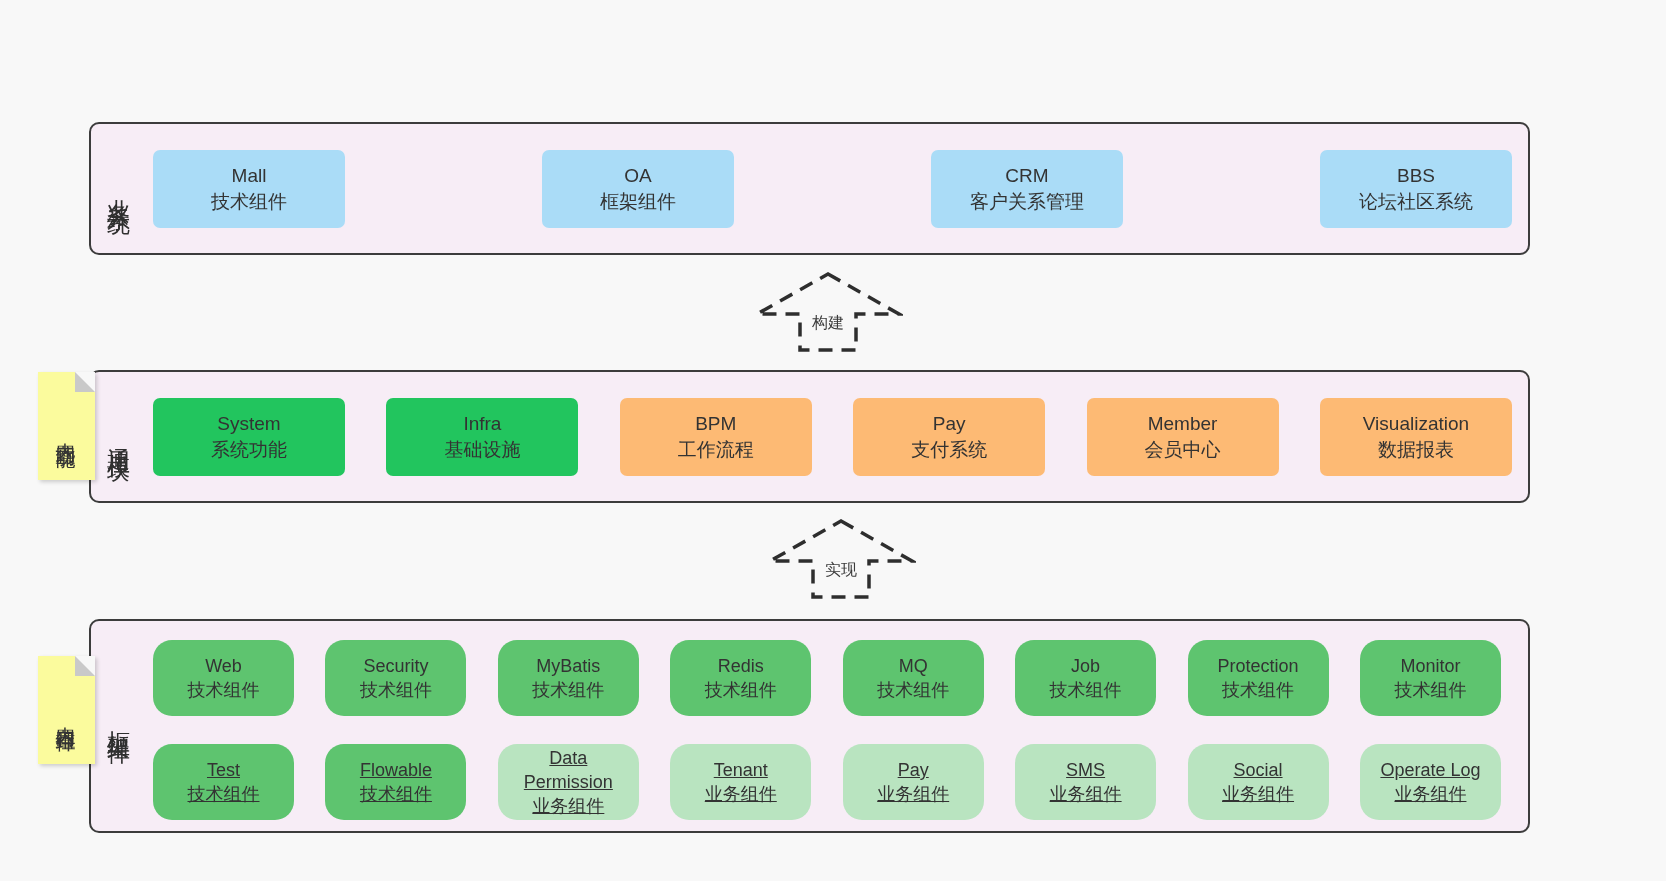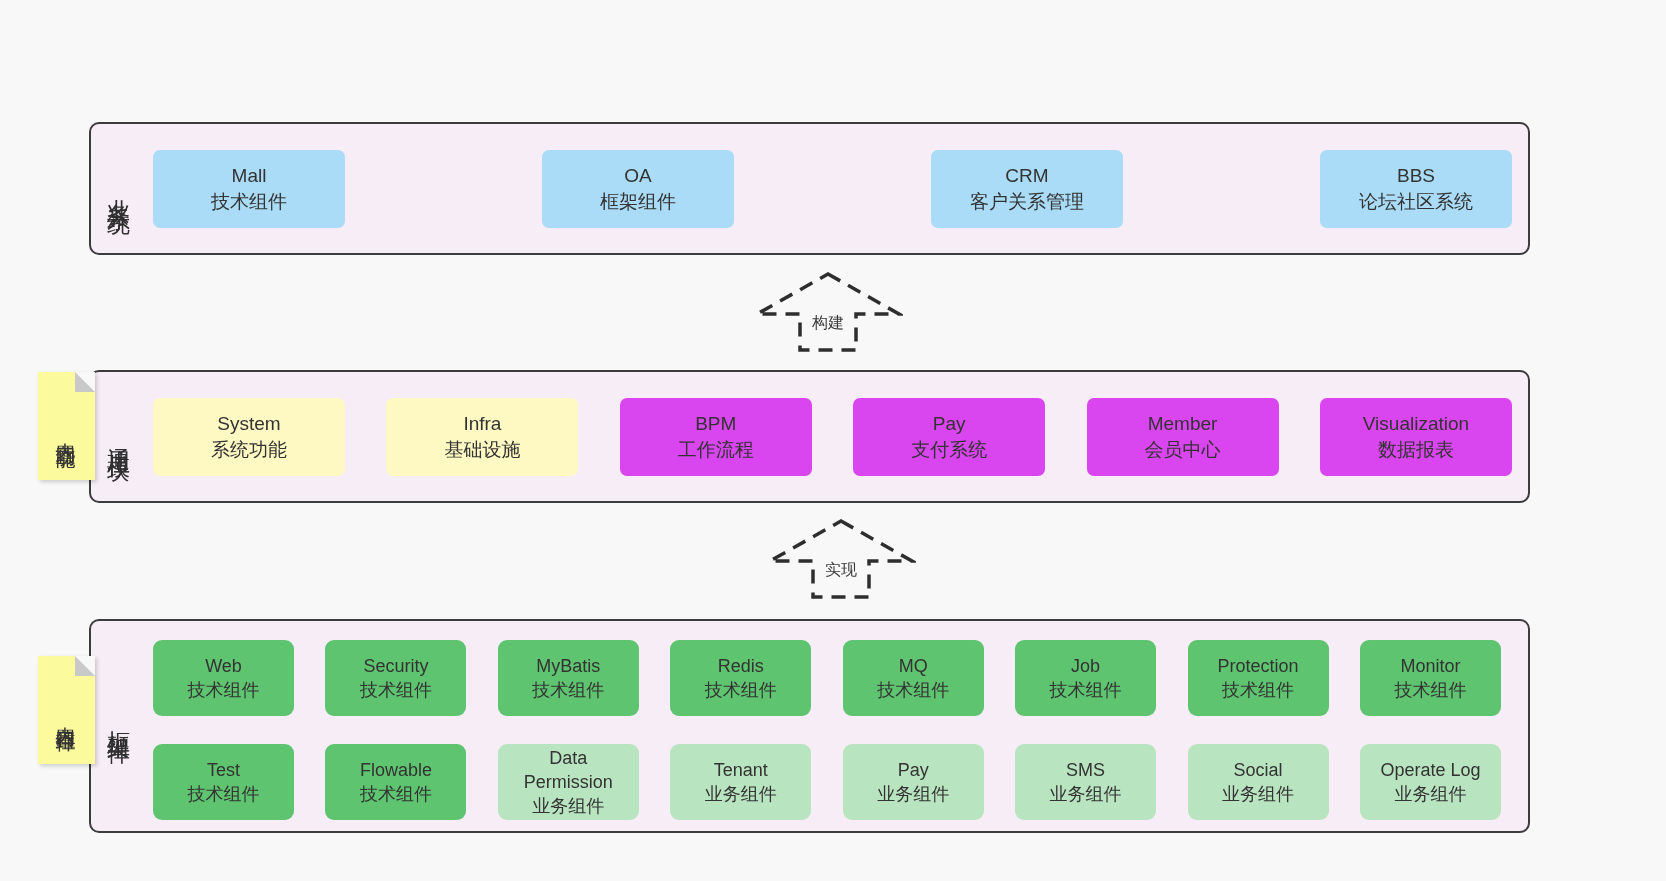--- a/index.html
+++ b/index.html
@@ -26,30 +26,30 @@
     display:flex;justify-content:space-between;
   }
   .box{
     width:192px;height:78px;border-radius:7px;box-sizing:border-box;
     display:flex;flex-direction:column;align-items:center;justify-content:center;
     text-align:center;font-size:19px;line-height:26px;color:#333;
     padding:2px 4px;
   }
   .frow{position:absolute;left:62px;right:27px;display:flex;justify-content:space-between;}
   #frow-1{top:19px;}
-  #frow-2{top:123px;}
+  #frow-2{top:123px;text-decoration:underline;}
   .fbox{
-    width:141px;height:76px;border-radius:9px;box-sizing:border-box;
+    width:141px;height:76px;border-radius:19px;box-sizing:border-box;
     display:flex;flex-direction:column;align-items:center;justify-content:center;
     text-align:center;font-size:18px;line-height:24px;color:#333;
     padding:2px 6px;
   }
   .c-blue{background:#aadcf7;}
-  .c-red{background:#fef9c3;}
-  .c-pink{background:#d946ef;}
+  .c-red{background:#22c55e;}
+  .c-pink{background:#fdba74;}
   .c-gdark{background:#5ec46f;}
   .c-glight{background:#b9e4c0;}
   .sticky{
     position:absolute;left:38px;width:57px;height:108px;z-index:5;
     background:#fbfb9d;box-shadow:2px 2px 4px rgba(0,0,0,0.18);
   }
   #sticky-modules{top:372px;}
   #sticky-framework{top:656px;}
   .sticky::after{
     content:"";position:absolute;top:0;right:0;width:0;height:0;

